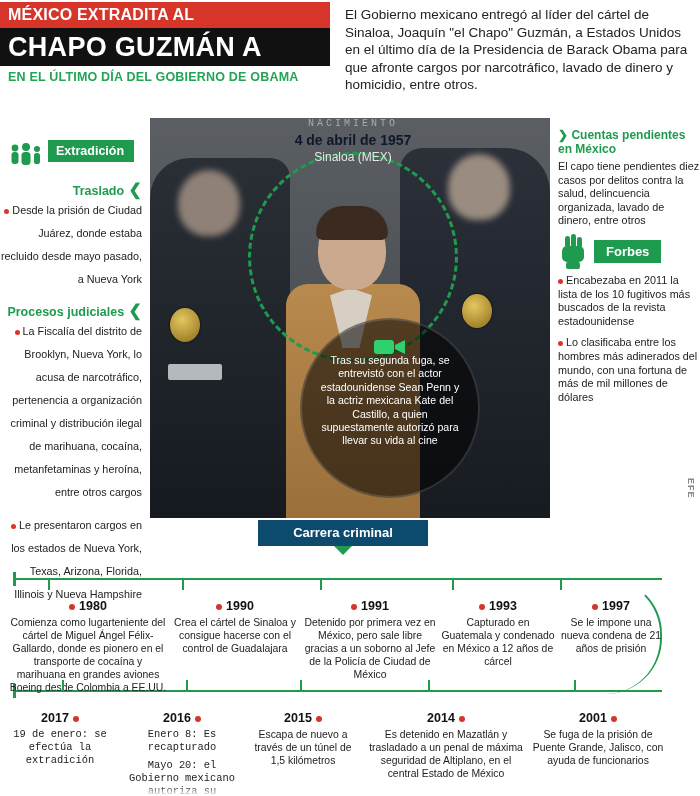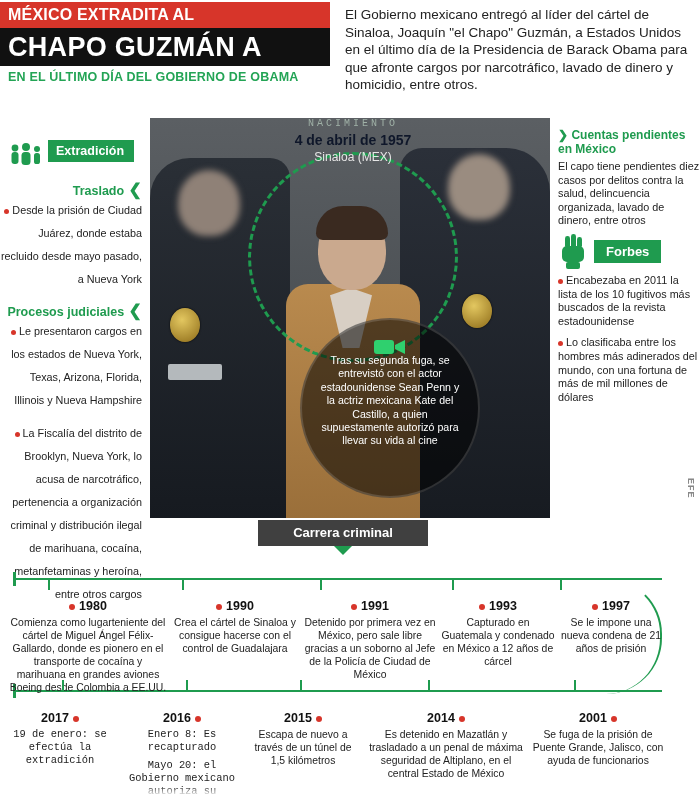--- a/index.html
+++ b/index.html
@@ -164,21 +164,21 @@
     position:absolute;left:46px;top:2px;background:#1f9b4f;color:#fff;
     font-weight:bold;font-size:13px;padding:4px 12px;
   }
   .fist-icon{
     position:absolute;left:8px;top:-4px;width:34px;height:36px;
   }
 
   
   .carrera{
     position:absolute;left:258px;top:520px;width:170px;height:26px;
-    background:#404040;color:#fff;font-weight:bold;font-size:13px;
+    background:#0c4a6e;color:#fff;font-weight:bold;font-size:13px;
     text-align:center;line-height:26px;
   }
   .carrera:after{
     content:"";position:absolute;left:50%;bottom:-9px;margin-left:-9px;
     border-left:9px solid transparent;border-right:9px solid transparent;
     border-top:9px solid #1f9b4f;
   }
 
   
   .tl{position:absolute;left:0;top:556px;width:700px;height:240px;}
@@ -295,24 +295,24 @@
     </div>
     <div class="lblock ltext">
       <span class="dot"></span><span>Desde la prisión de Ciudad Juárez, donde estaba recluido desde mayo pasado, a Nueva York</span>
     </div>
 
     <div class="lhead" style="margin-top:6px;">
       <span class="sec-head">Procesos judiciales</span>
       <span class="chev">❮</span>
     </div>
     <div class="lblock ltext">
+      <span class="dot"></span><span>La Fiscalía del distrito de Brooklyn, Nueva York, lo acusa de narcotráfico, pertenencia a organización criminal y distribución ilegal de marihuana, cocaína, metanfetaminas y heroína, entre otros cargos</span>
+    </div>
+    <div class="lblock ltext">
       <span class="dot"></span><span>Le presentaron cargos en los estados de Nueva York, Texas, Arizona, Florida, Illinois y Nueva Hampshire</span>
-    </div>
-    <div class="lblock ltext">
-      <span class="dot"></span><span>La Fiscalía del distrito de Brooklyn, Nueva York, lo acusa de narcotráfico, pertenencia a organización criminal y distribución ilegal de marihuana, cocaína, metanfetaminas y heroína, entre otros cargos</span>
     </div>
   </div>
 
   <div class="rightcol">
     <div class="rhead">
       <span class="chev">❯</span>
       <span>Cuentas pendientes</span>
     </div>
     <div class="rhead">
       <span>en México</span>

